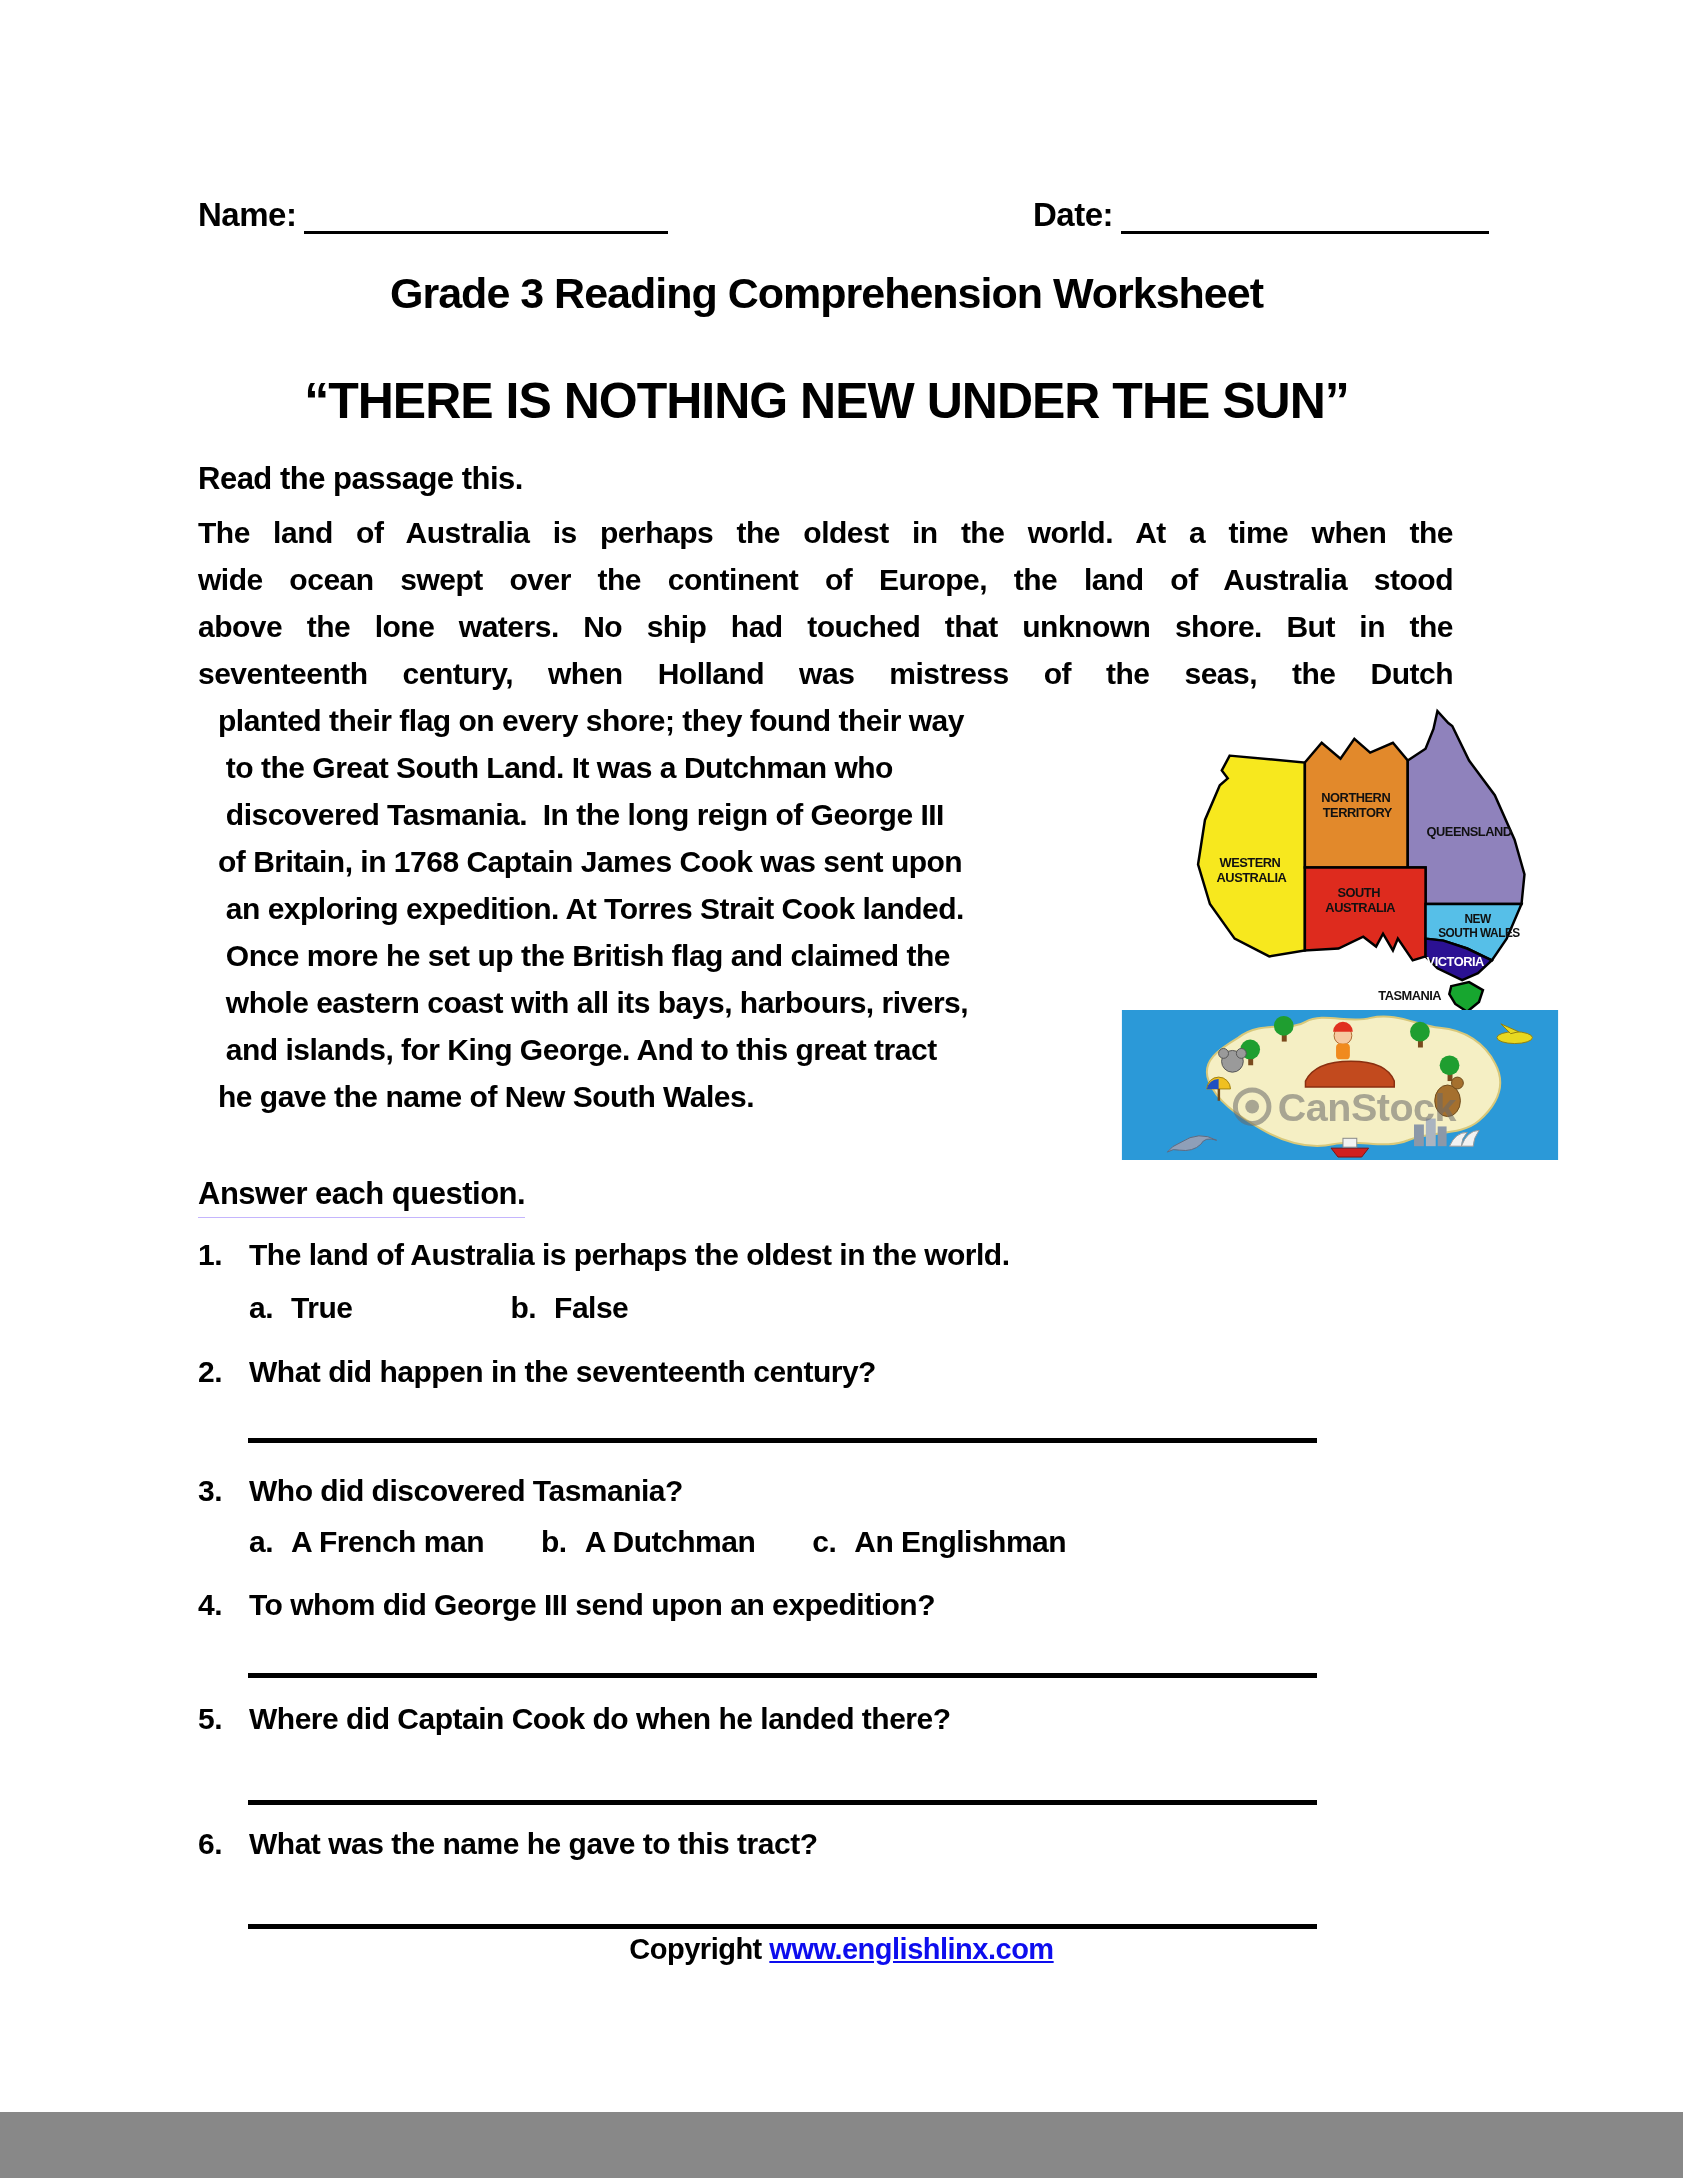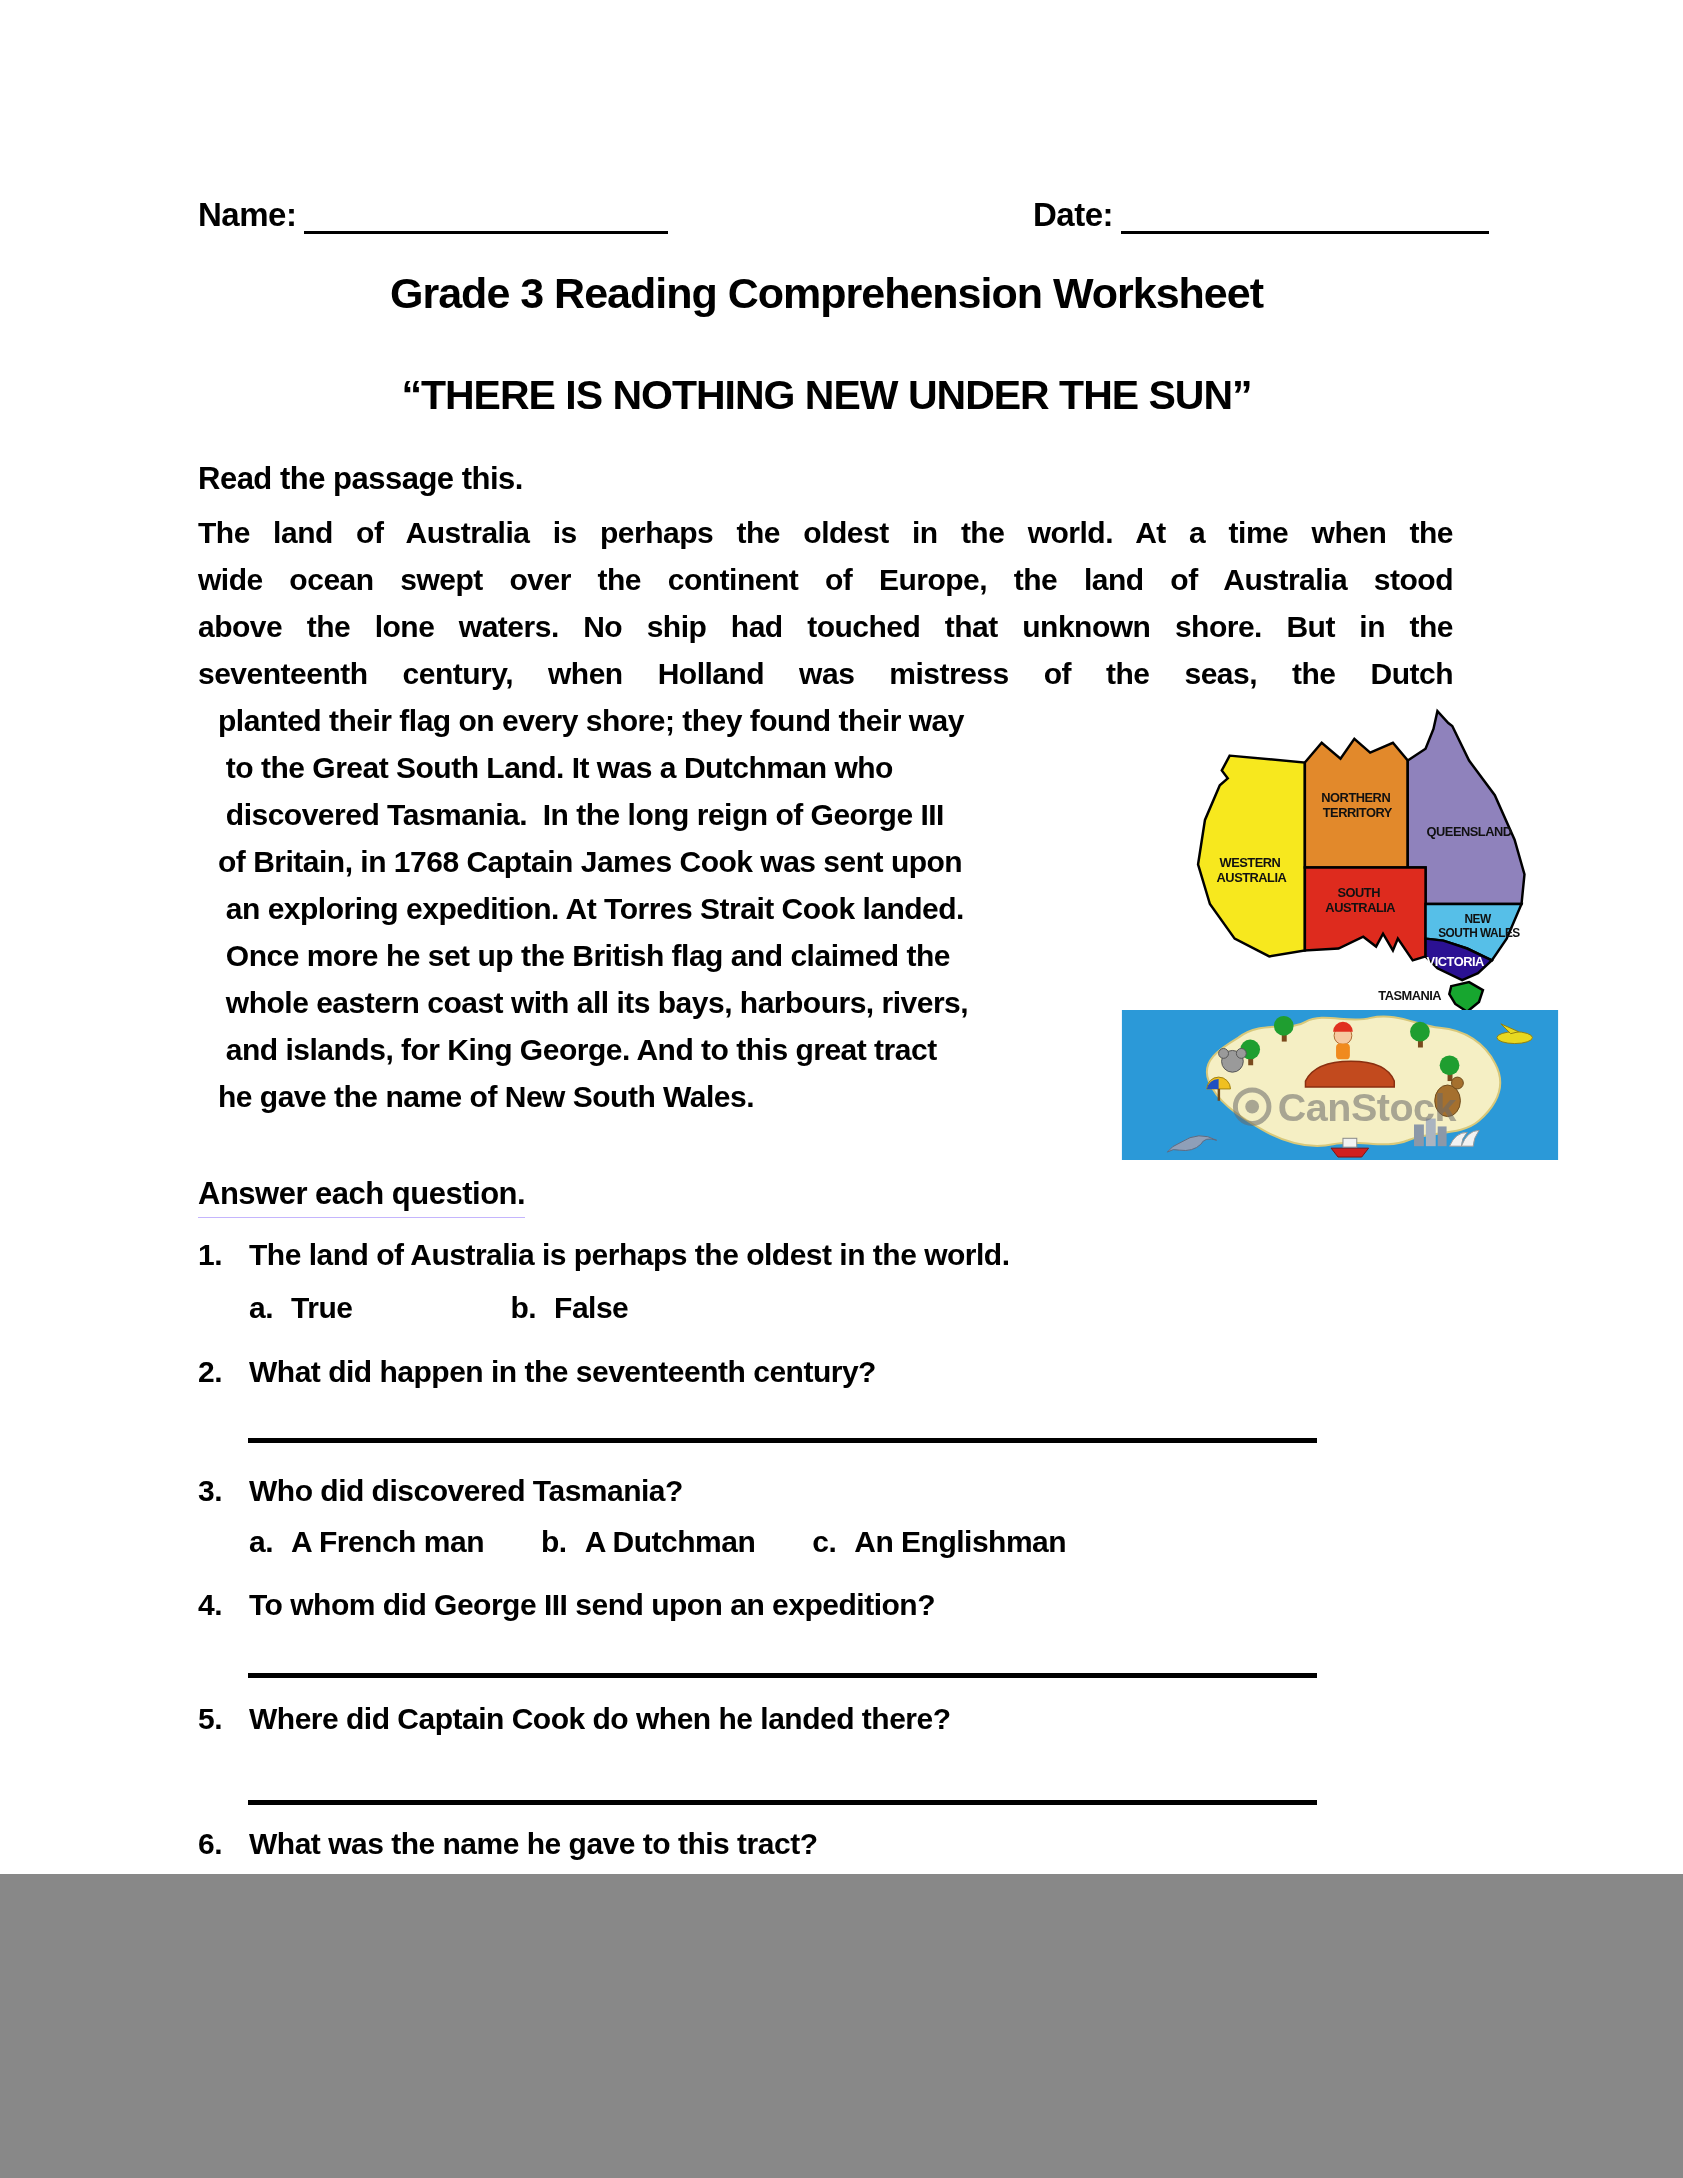--- a/index.html
+++ b/index.html
@@ -1,33 +1,33 @@
 <!DOCTYPE html>
 <html><head>
 <meta charset="utf-8">
 <style>
   html,body{margin:0;padding:0;background:#888;}
   .page{
     position:relative;
-    width:1683px;height:1874px;
+    width:1683px;height:2112px;
     background:#ffffff;
     font-family:"Liberation Sans", sans-serif;
     font-weight:bold;
     color:#000;
     overflow:hidden;
     letter-spacing:-0.5px;
   }
   
   .name-group{position:absolute;left:198px;top:196px;font-size:33px;display:flex;align-items:flex-end;}
   .date-group{position:absolute;left:1033px;top:196px;font-size:33px;display:flex;align-items:center;}
   .blank-line{display:inline-block;border-bottom:3px solid #000;height:34px;}
   .name-blank{width:364px;margin-left:8px;}
   .date-blank{width:368px;margin-left:8px;}
   .doc-title{position:absolute;left:198px;top:269px;width:1257px;text-align:center;font-size:43px;letter-spacing:-1px;}
-  .doc-subtitle{position:absolute;left:198px;top:372px;width:1257px;text-align:center;font-size:41px;letter-spacing:-1px;}
+  .doc-subtitle{position:absolute;left:198px;top:372px;width:1257px;text-align:center;font-size:50px;letter-spacing:-1px;}
   
   .read-instruction{position:absolute;left:198px;top:461px;font-size:31px;}
   .passage-full{position:absolute;left:198px;top:509px;width:1255px;}
   .passage-full .p-line{
     height:47px;line-height:47px;font-size:30px;
     white-space:nowrap;text-align:justify;text-align-last:justify;
   }
   .passage-wrapped{position:absolute;left:198px;top:697px;width:921px;margin-left:20px;}
   .passage-wrapped .p-line{height:47px;line-height:47px;font-size:30px;white-space:pre;}
   

